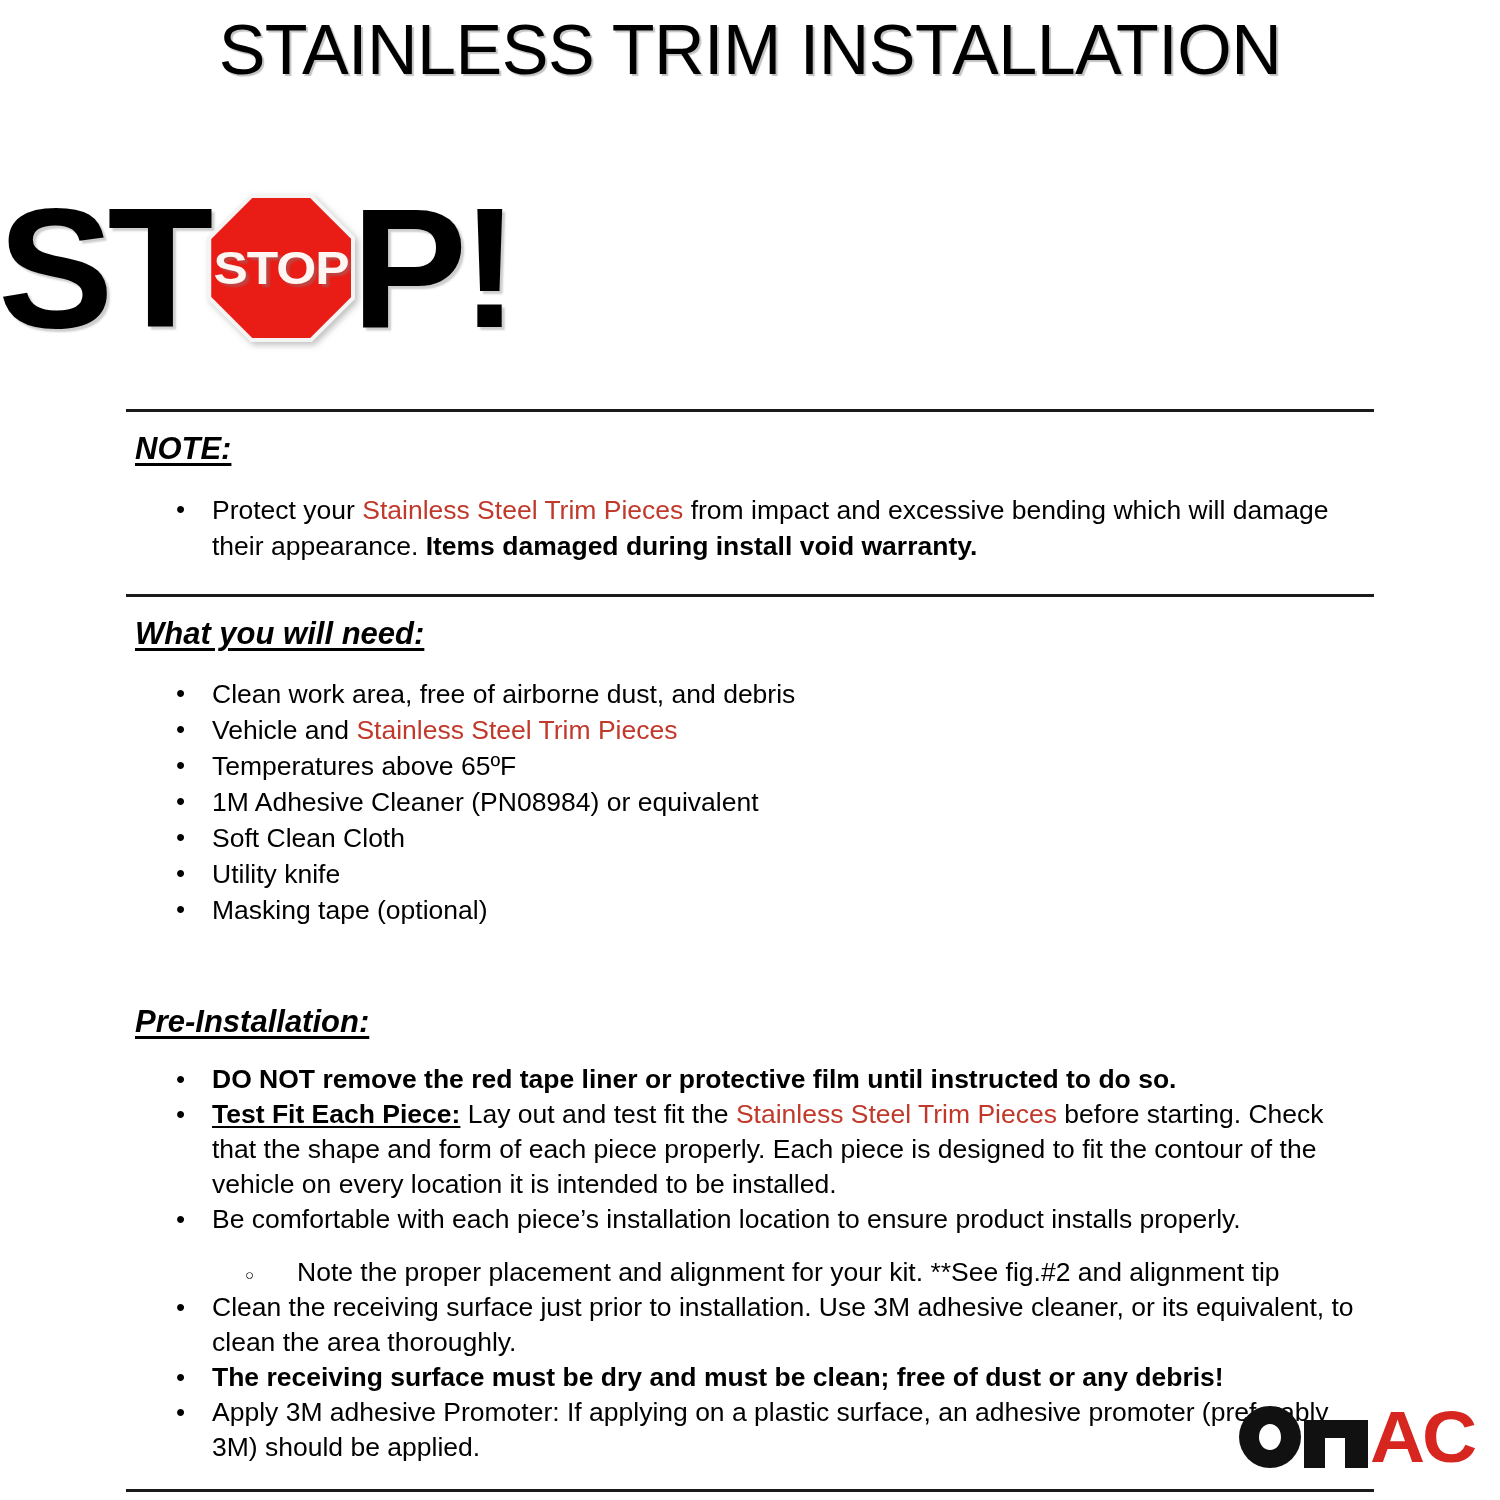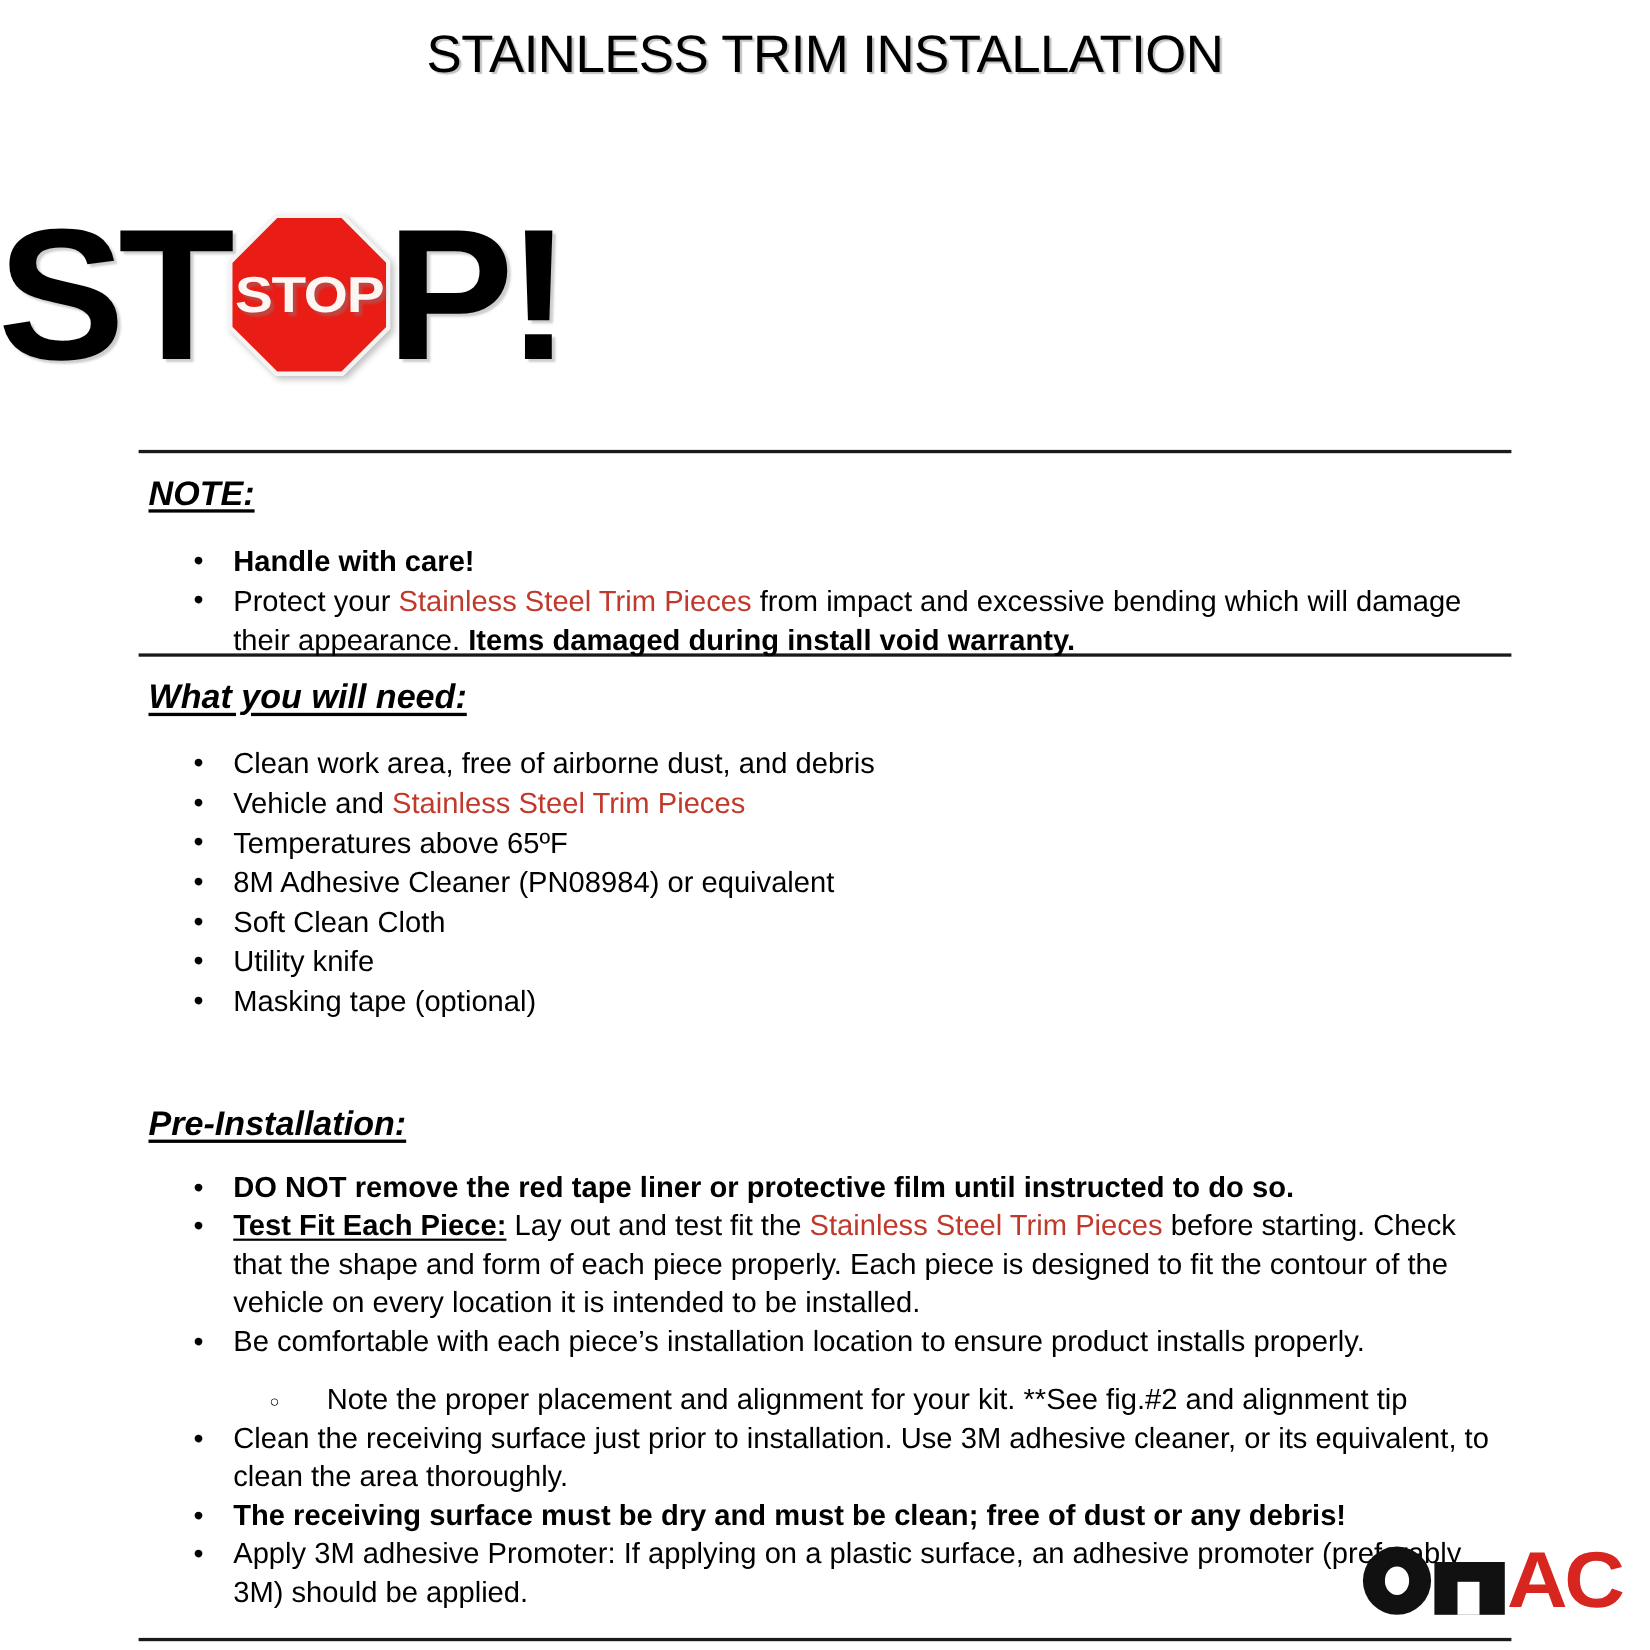--- a/index.html
+++ b/index.html
@@ -16,21 +16,21 @@
     position: relative;
   }
 
   
   .page-title {
     position: absolute;
     top: 8px;
     left: 0;
     width: 1500px;
     text-align: center;
-    font-size: 48px;
+    font-size: 70px;
     line-height: 84px;
     font-weight: 400;
     letter-spacing: -0.5px;
     white-space: nowrap;
     text-shadow: 2px 2px 1px rgba(120,120,120,0.45);
   }
 
   
   .stop-graphic {
     position: absolute;
@@ -244,40 +244,37 @@
   </div>
 </div>
 
 <div class="hrule r1"></div>
 <div class="hrule r2"></div>
 <div class="hrule r3"></div>
 
 <div class="section-heading h-note">NOTE:</div>
 <div class="blocklist list-note">
   <div class="li">
-    <span class="b">Handle with care!</span>
-  </div>
-  <div class="li">
     <span>Protect your </span><span class="red">Stainless Steel Trim Pieces</span><span> from impact and excessive bending which will damage their appearance. </span><span class="b">Items damaged during install void warranty.</span>
   </div>
 </div>
 
 <div class="section-heading h-need">What you will need:</div>
 <div class="blocklist list-need">
   <div class="li">
     <span>Clean work area, free of airborne dust, and debris</span>
   </div>
   <div class="li">
     <span>Vehicle and </span><span class="red">Stainless Steel Trim Pieces</span>
   </div>
   <div class="li">
     <span>Temperatures above 65ºF</span>
   </div>
   <div class="li">
-    <span>8M Adhesive Cleaner (PN08984) or equivalent</span>
+    <span>1M Adhesive Cleaner (PN08984) or equivalent</span>
   </div>
   <div class="li">
     <span>Soft Clean Cloth</span>
   </div>
   <div class="li">
     <span>Utility knife</span>
   </div>
   <div class="li">
     <span>Masking tape (optional)</span>
   </div>

